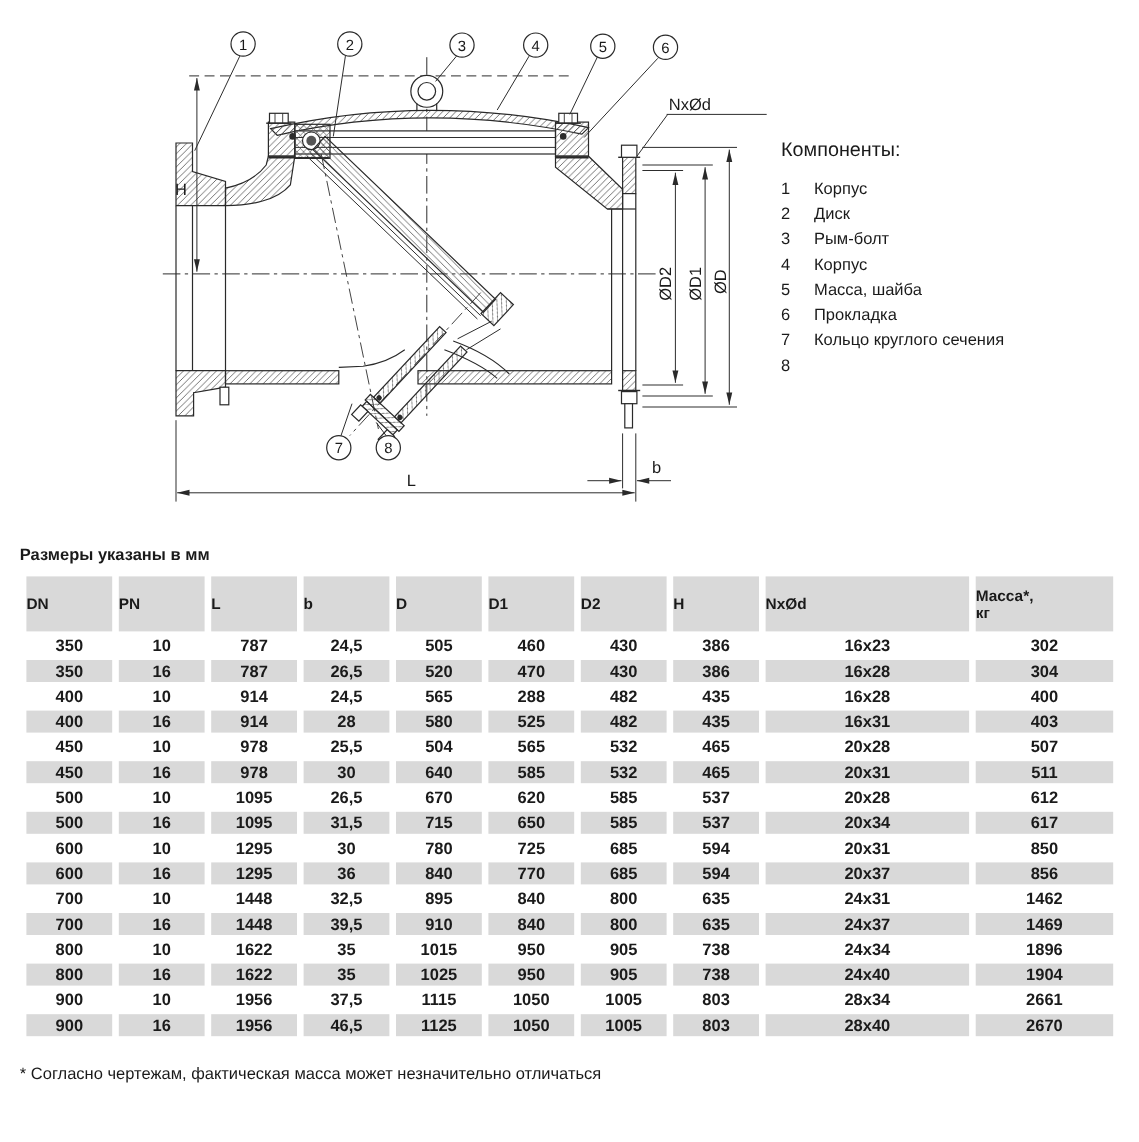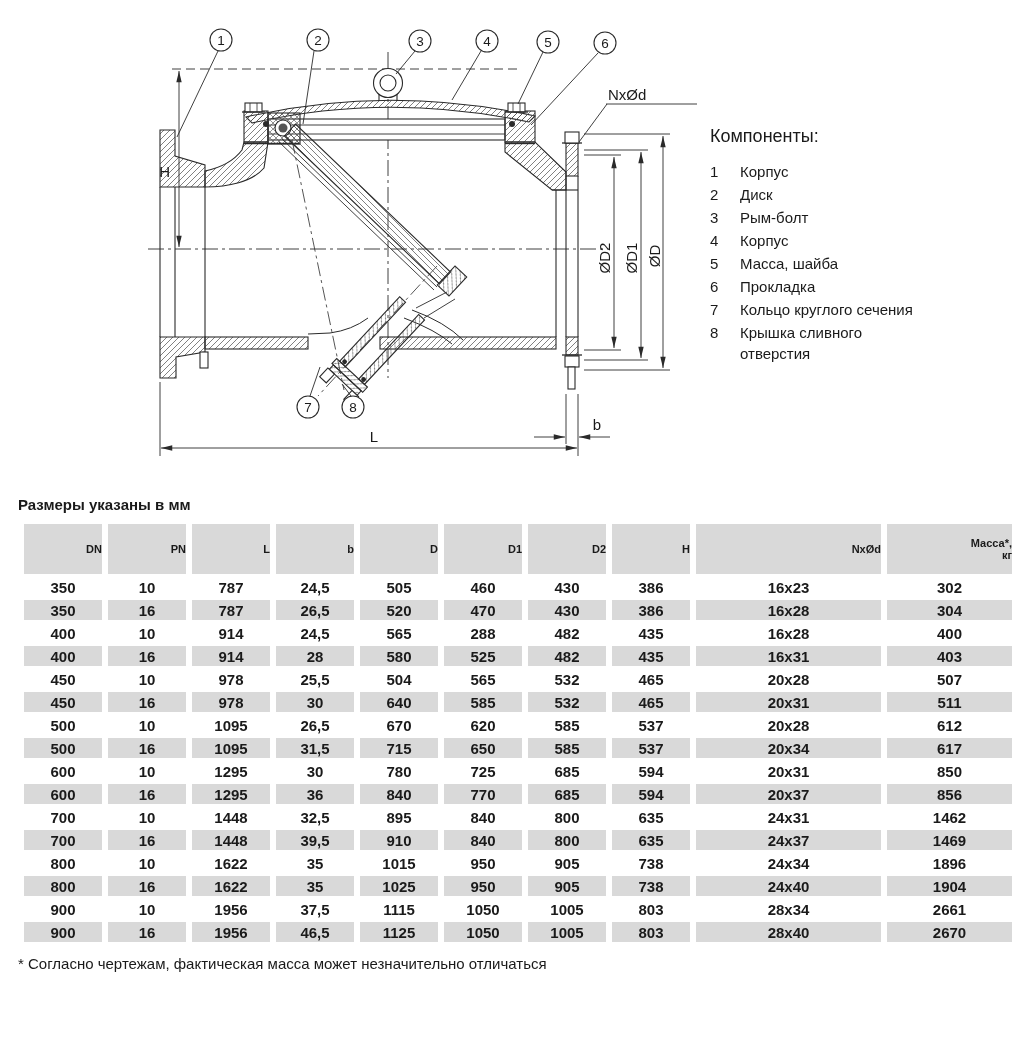--- a/index.html
+++ b/index.html
@@ -11,25 +11,25 @@
   .components{position:absolute;left:710px;top:126px;width:315px;}
   .components-title{font-size:18px;font-weight:normal;margin:0 0 14px 0;}
   .comp-row{display:flex;font-size:15px;line-height:21px;margin-bottom:2px;}
   .comp-num{width:30px;flex:0 0 30px;}
   .comp-name{width:180px;}
 
   
   .table-wrap{position:absolute;left:18px;top:496px;width:1000px;}
   .units-note{font-size:15px;font-weight:bold;margin:0 4px 8px 0;}
   table{border-collapse:separate;border-spacing:6px 3px;table-layout:fixed;width:1000px;}
-  th{background:#d9d9d9;font-size:11px;font-weight:bold;height:50px;text-align:right;
+  th{background:#d9d9d9;font-size:14px;font-weight:bold;height:50px;text-align:left;
      vertical-align:middle;white-space:pre-line;padding:0;}
   td{font-size:15px;font-weight:bold;text-align:center;vertical-align:middle;height:20px;padding:0;}
   tr.stripe td{background:#d9d9d9;}
-  .footnote{font-size:15px;margin-top:10px;text-align:left;}
+  .footnote{font-size:15px;margin-top:23px;text-align:left;}
 </style>
 </head>
 <body>
 
 <div class="page">
 
   <svg width="1035" height="492" viewBox="0 0 1035 492" style="position:absolute;left:0;top:0;">
     <defs>
       <pattern id="h1" width="6" height="6" patternUnits="userSpaceOnUse">
         <path d="M-1,7 L7,-1 M-1,1 L1,-1 M5,7 L7,5" stroke="#4a4a4a" stroke-width="0.7" fill="none"></path>
@@ -255,21 +255,20 @@
         <div class="comp-row">
           <span class="comp-num">6</span>
           <span class="comp-name">Прокладка</span>
         </div>
         <div class="comp-row">
           <span class="comp-num">7</span>
           <span class="comp-name">Кольцо круглого сечения</span>
         </div>
         <div class="comp-row">
           <span class="comp-num">8</span>
-          <span class="comp-name">Крышка сливного отверстия</span>
         </div>
       </div>
   </div>
 
   <div class="table-wrap">
     <div class="units-note">Размеры указаны в мм</div>
     <table>
       <colgroup>
         <col style="width:78px">
           <col style="width:78px">

